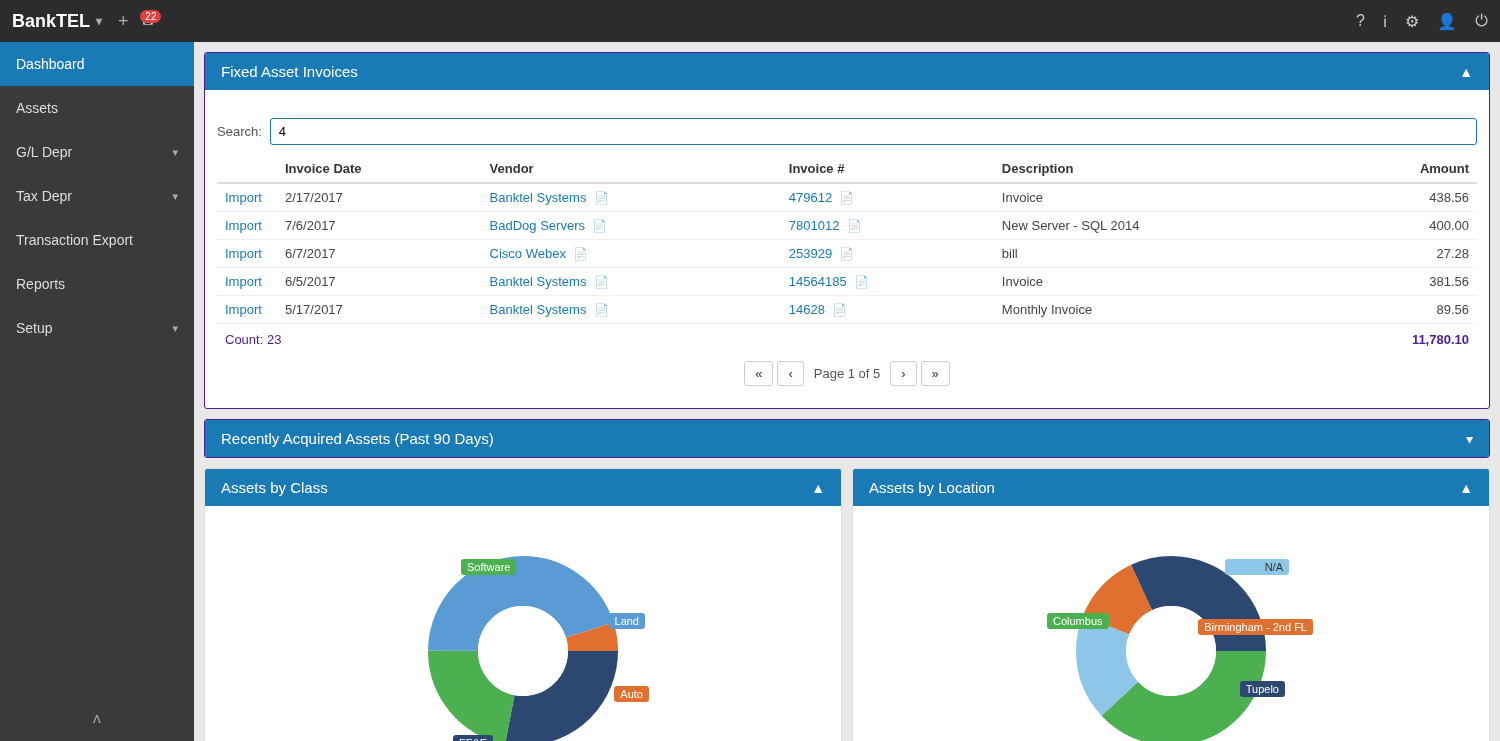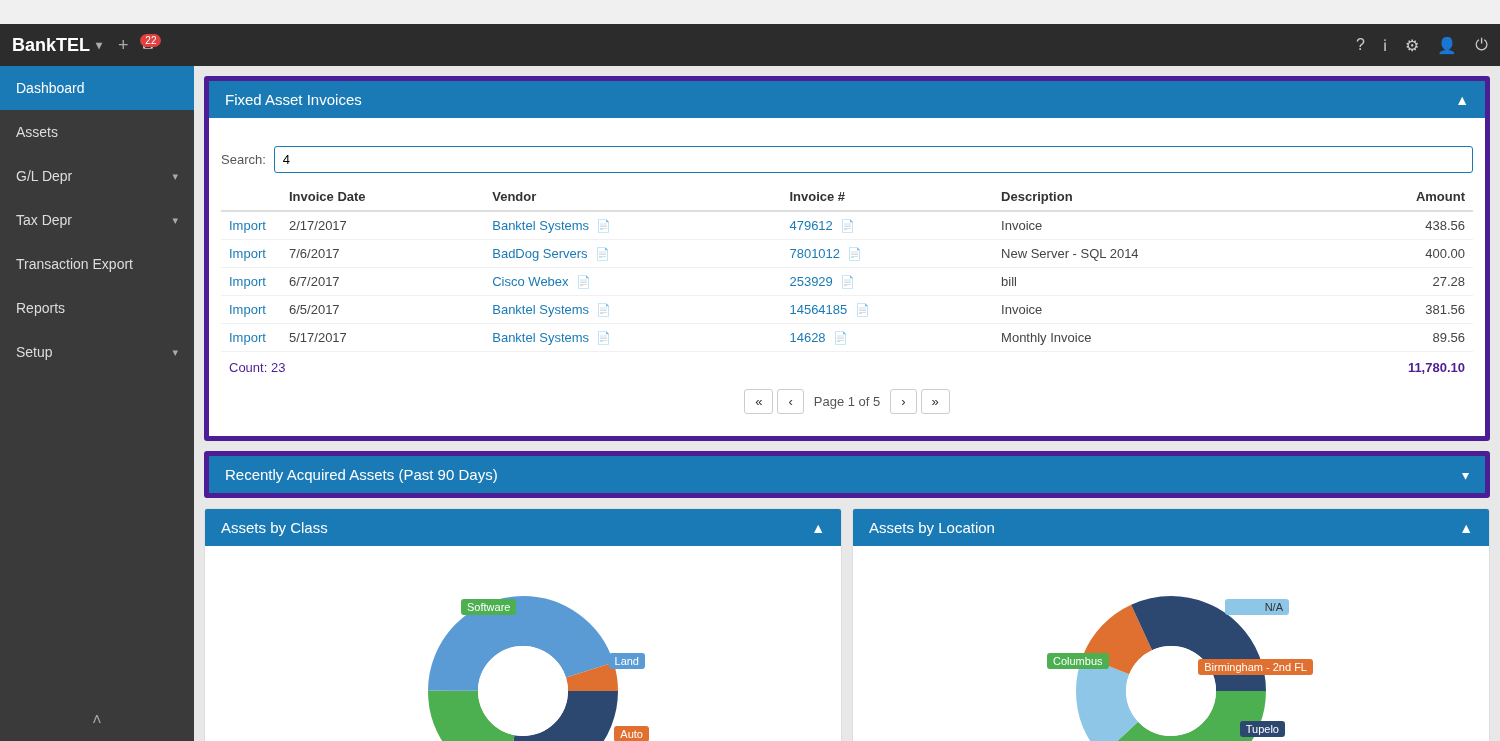--- a/index.html
+++ b/index.html
@@ -7,21 +7,20 @@
 
     
     .top-nav {
       background: #2c2c2c;
       height: 42px;
       display: flex;
       align-items: center;
       padding: 0 12px;
       color: #fff;
       flex-shrink: 0;
-      margin-top: 24px;
     }
     .top-nav-brand {
       font-size: 18px;
       font-weight: bold;
       color: #fff;
       display: flex;
       align-items: center;
       gap: 6px;
       margin-right: 16px;
     }
@@ -101,21 +100,21 @@
       flex: 1;
       overflow-y: auto;
       padding: 10px;
       background: #e8e8e8;
     }
 
     
     .panel {
       background: #fff;
       margin-bottom: 10px;
-      border: 5px solid #4c1d95;
+      border: 1px solid #4c1d95;
       border-radius: 3px;
       overflow: hidden;
     }
     .panel-header {
       background: #1a7ab5;
       color: #fff;
       padding: 10px 16px;
       display: flex;
       align-items: center;
       justify-content: space-between;

